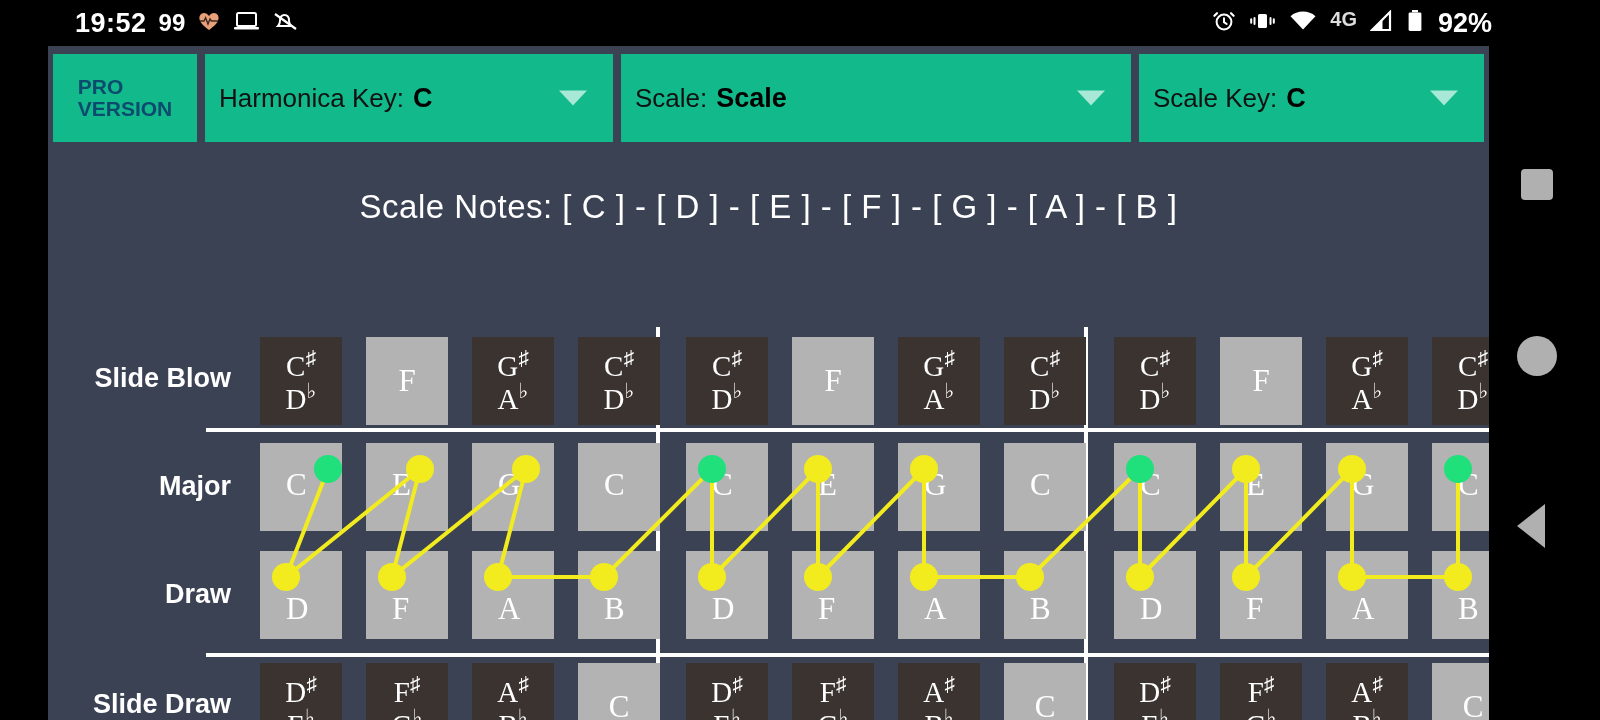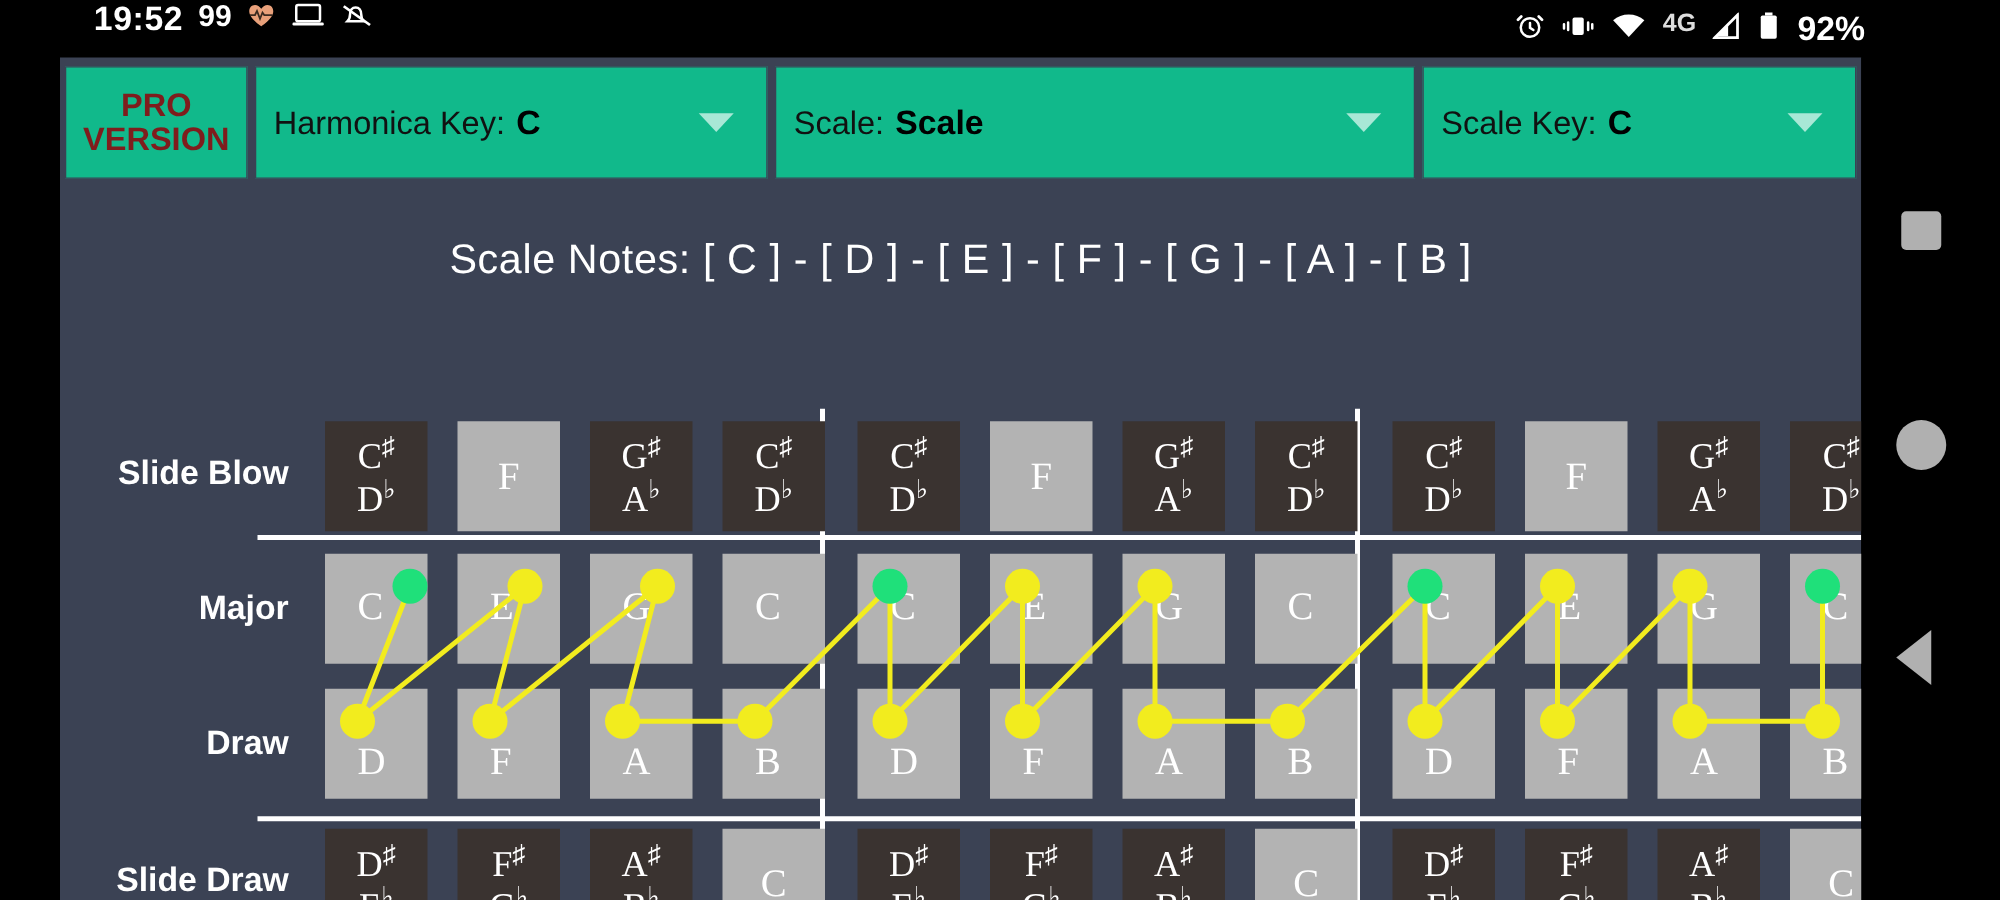--- a/index.html
+++ b/index.html
@@ -4,21 +4,21 @@
 <style>
   * { margin:0; padding:0; box-sizing:border-box; }
   html,body { width:1600px; height:720px; background:#000; overflow:hidden; }
   body { font-family:"Liberation Sans", sans-serif; }
 
   
   #statusbar{
     position:absolute; left:0; top:0; width:1600px; height:46px;
     background:#000; color:#fff;
   }
-  #sb-left{ position:absolute; left:75px; top:0; height:46px; display:flex; gap:12px; }
+  #sb-left{ position:absolute; left:75px; top:0; height:46px; display:flex; align-items:center; gap:12px; }
   #sb-right{ position:absolute; right:108px; top:0; height:46px; display:flex; align-items:center; gap:13px; }
   .sb-time{ font-size:27px; font-weight:bold; letter-spacing:.5px; }
   .sb-num{ font-size:24px; font-weight:bold; }
   .sb-pct{ font-size:27px; font-weight:bold; margin-left:2px; }
   .sbicon{ display:block; }
 
   
   #app{
     position:absolute; left:48px; top:46px; width:1441px; height:674px;
     background:#3b4254;
@@ -27,22 +27,22 @@
   
   #topbar{
     position:absolute; left:4px; top:7px; width:1433px; height:90px;
     display:flex; gap:6px;
   }
   .tb-cell{
     background:#11b98b; position:relative; display:flex; align-items:center;
     border:1px solid #3b4254;
   }
   #pro-version{
-    width:146px; flex:0 0 146px; justify-content:center; text-align:center;
-    color:#7f1d1d; font-weight:bold; font-size:26px; line-height:1.05;
+    width:146px; flex:0 0 146px; justify-content:center; 
+    color:#0c4a6e; font-weight:bold; font-size:21px; line-height:1.05;
   }
   .tb-drop{ flex:1 1 0; padding-left:14px; }
   .tb-label{ color:#111; font-size:26px; font-weight:400; }
   .tb-value{ color:#000; font-size:27px; font-weight:bold; margin-left:9px; }
   .caret{
     position:absolute; right:26px; top:50%; transform:translateY(-50%);
     width:0; height:0; border-left:14px solid transparent;
     border-right:14px solid transparent; border-top:15px solid #a8e8d6;
   }
 

